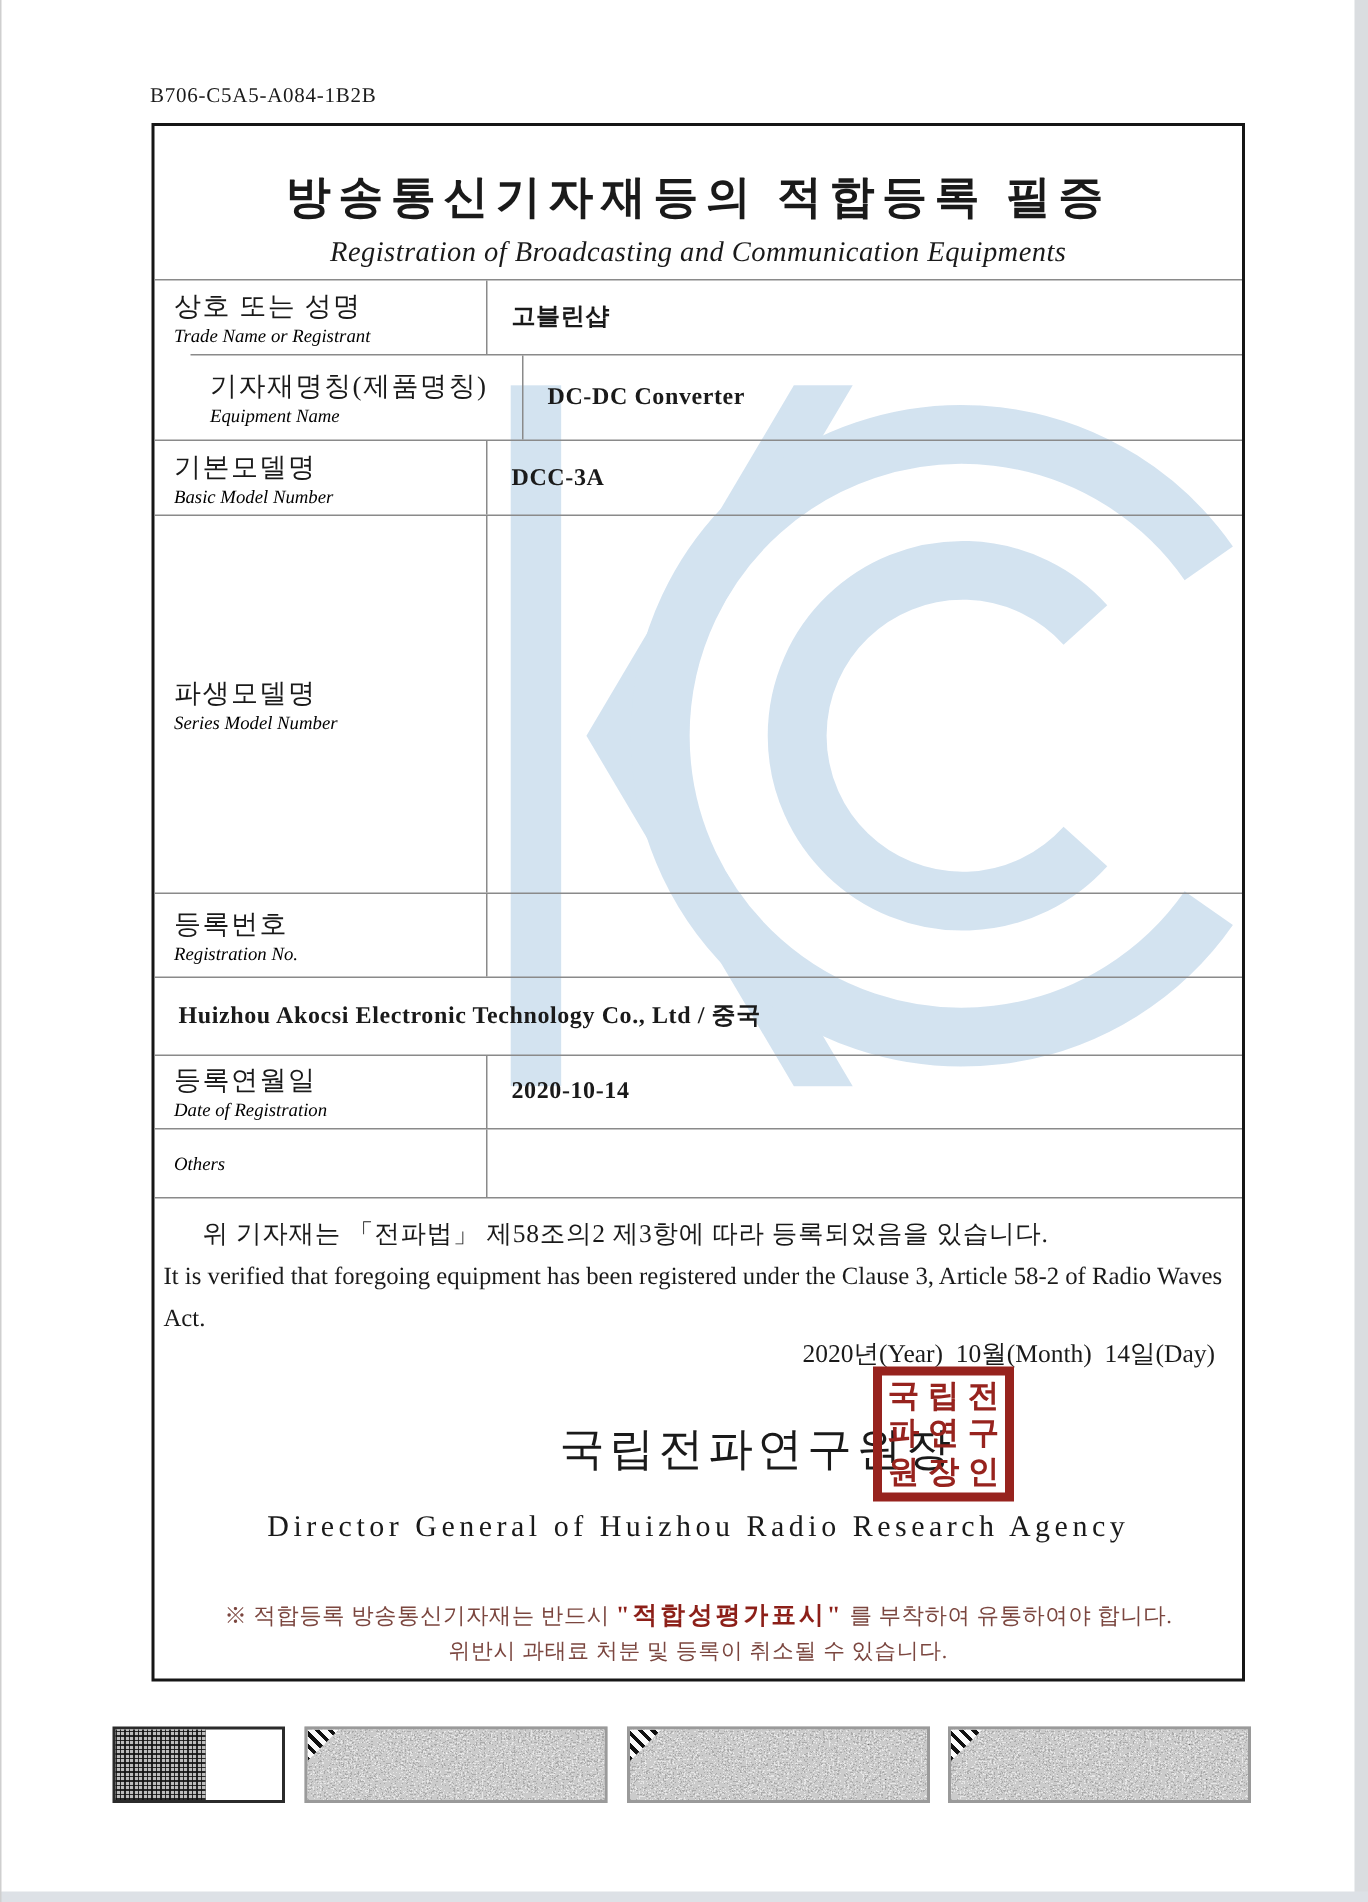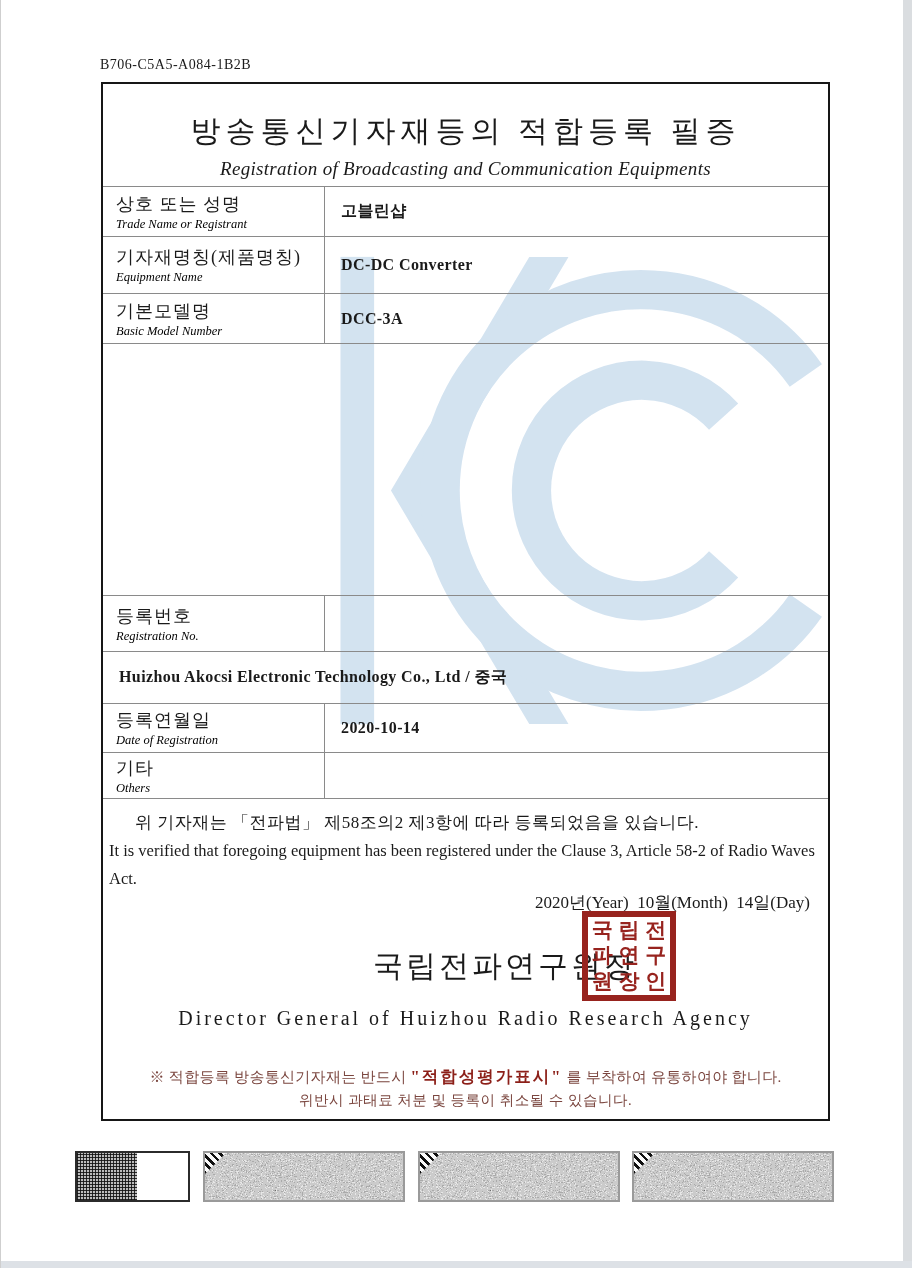--- a/index.html
+++ b/index.html
@@ -15,25 +15,25 @@
   .doc-code{position:absolute;left:100px;top:57px;font-size:14px;letter-spacing:.5px;}
 
   
   .watermark{position:absolute;left:333px;top:238px;width:542px;height:505px;z-index:0;opacity:.9;}
 
   
   .cert{position:absolute;left:101px;top:82px;width:729px;height:1039px;
     border:2px solid #161616;box-sizing:border-box;display:flex;flex-direction:column;z-index:1;}
 
   .cert-header{flex:0 0 102px;display:flex;flex-direction:column;align-items:center;justify-content:center;gap:6px;}
-  .cert-title{font-size:30px;font-weight:normal;letter-spacing:5px;margin-top:20px;}
+  .cert-title{font-size:30px;font-weight:bold;letter-spacing:5px;margin-top:20px;}
   .cert-subtitle{font-size:19px;font-style:italic;letter-spacing:.3px;}
 
   .row{display:flex;border-top:1px solid #8a8a8a;box-sizing:border-box;}
-  .r1{flex:0 0 50px;} .r2{flex:0 0 57px;} .r3{flex:0 0 50px;} .r4{flex:0 0 252px;}
+  .r1{flex:0 0 50px;} .r2{flex:0 0 57px;margin-left:24px;} .r3{flex:0 0 50px;} .r4{flex:0 0 252px;}
   .r5{flex:0 0 56px;} .r6{flex:0 0 52px;} .r7{flex:0 0 49px;} .r8{flex:0 0 46px;}
   .cell-label{flex:0 0 222px;border-right:1px solid #8a8a8a;box-sizing:border-box;
     display:flex;flex-direction:column;justify-content:center;padding-left:13px;}
   .label-ko{font-size:18px;letter-spacing:1px;}
   .label-en{font-size:12.5px;font-style:italic;margin-top:1px;color:#000000;}
   .cell-value{flex:1;display:flex;align-items:center;padding-left:16px;
     font-size:16px;font-weight:bold;letter-spacing:.4px;}
 
   .cert-footer{flex:1;position:relative;border-top:1px solid #8a8a8a;}
   .statement{padding:10px 12px 0 6px;}
@@ -115,20 +115,24 @@
 
   <div class="row r3">
     <div class="cell-label">
       <span class="label-ko">기본모델명</span>
       <span class="label-en">Basic Model Number</span>
     </div>
     <div class="cell-value">DCC-3A</div>
   </div>
 
   <div class="row r4">
+    <div class="cell-label">
+      <span class="label-ko">파생모델명</span>
+      <span class="label-en">Series Model Number</span>
+    </div>
     <div class="cell-value"></div>
   </div>
 
   <div class="row r5">
     <div class="cell-label">
       <span class="label-ko">등록번호</span>
       <span class="label-en">Registration No.</span>
     </div>
   </div>
 
@@ -139,21 +143,20 @@
   <div class="row r7">
     <div class="cell-label">
       <span class="label-ko">등록연월일</span>
       <span class="label-en">Date of Registration</span>
     </div>
     <div class="cell-value">2020-10-14</div>
   </div>
 
   <div class="row r8">
     <div class="cell-label">
-      <span class="label-ko">기타</span>
       <span class="label-en">Others</span>
     </div>
     <div class="cell-value"></div>
   </div>
 
   <div class="cert-footer">
     <div class="statement">
       <div class="statement-ko">위 기자재는 「전파법」 제58조의2 제3항에 따라 등록되었음을 있습니다.</div>
       <div class="statement-en">It is verified that foregoing equipment has been registered under the Clause 3, Article 58-2 of Radio Waves Act.</div>
     </div>

